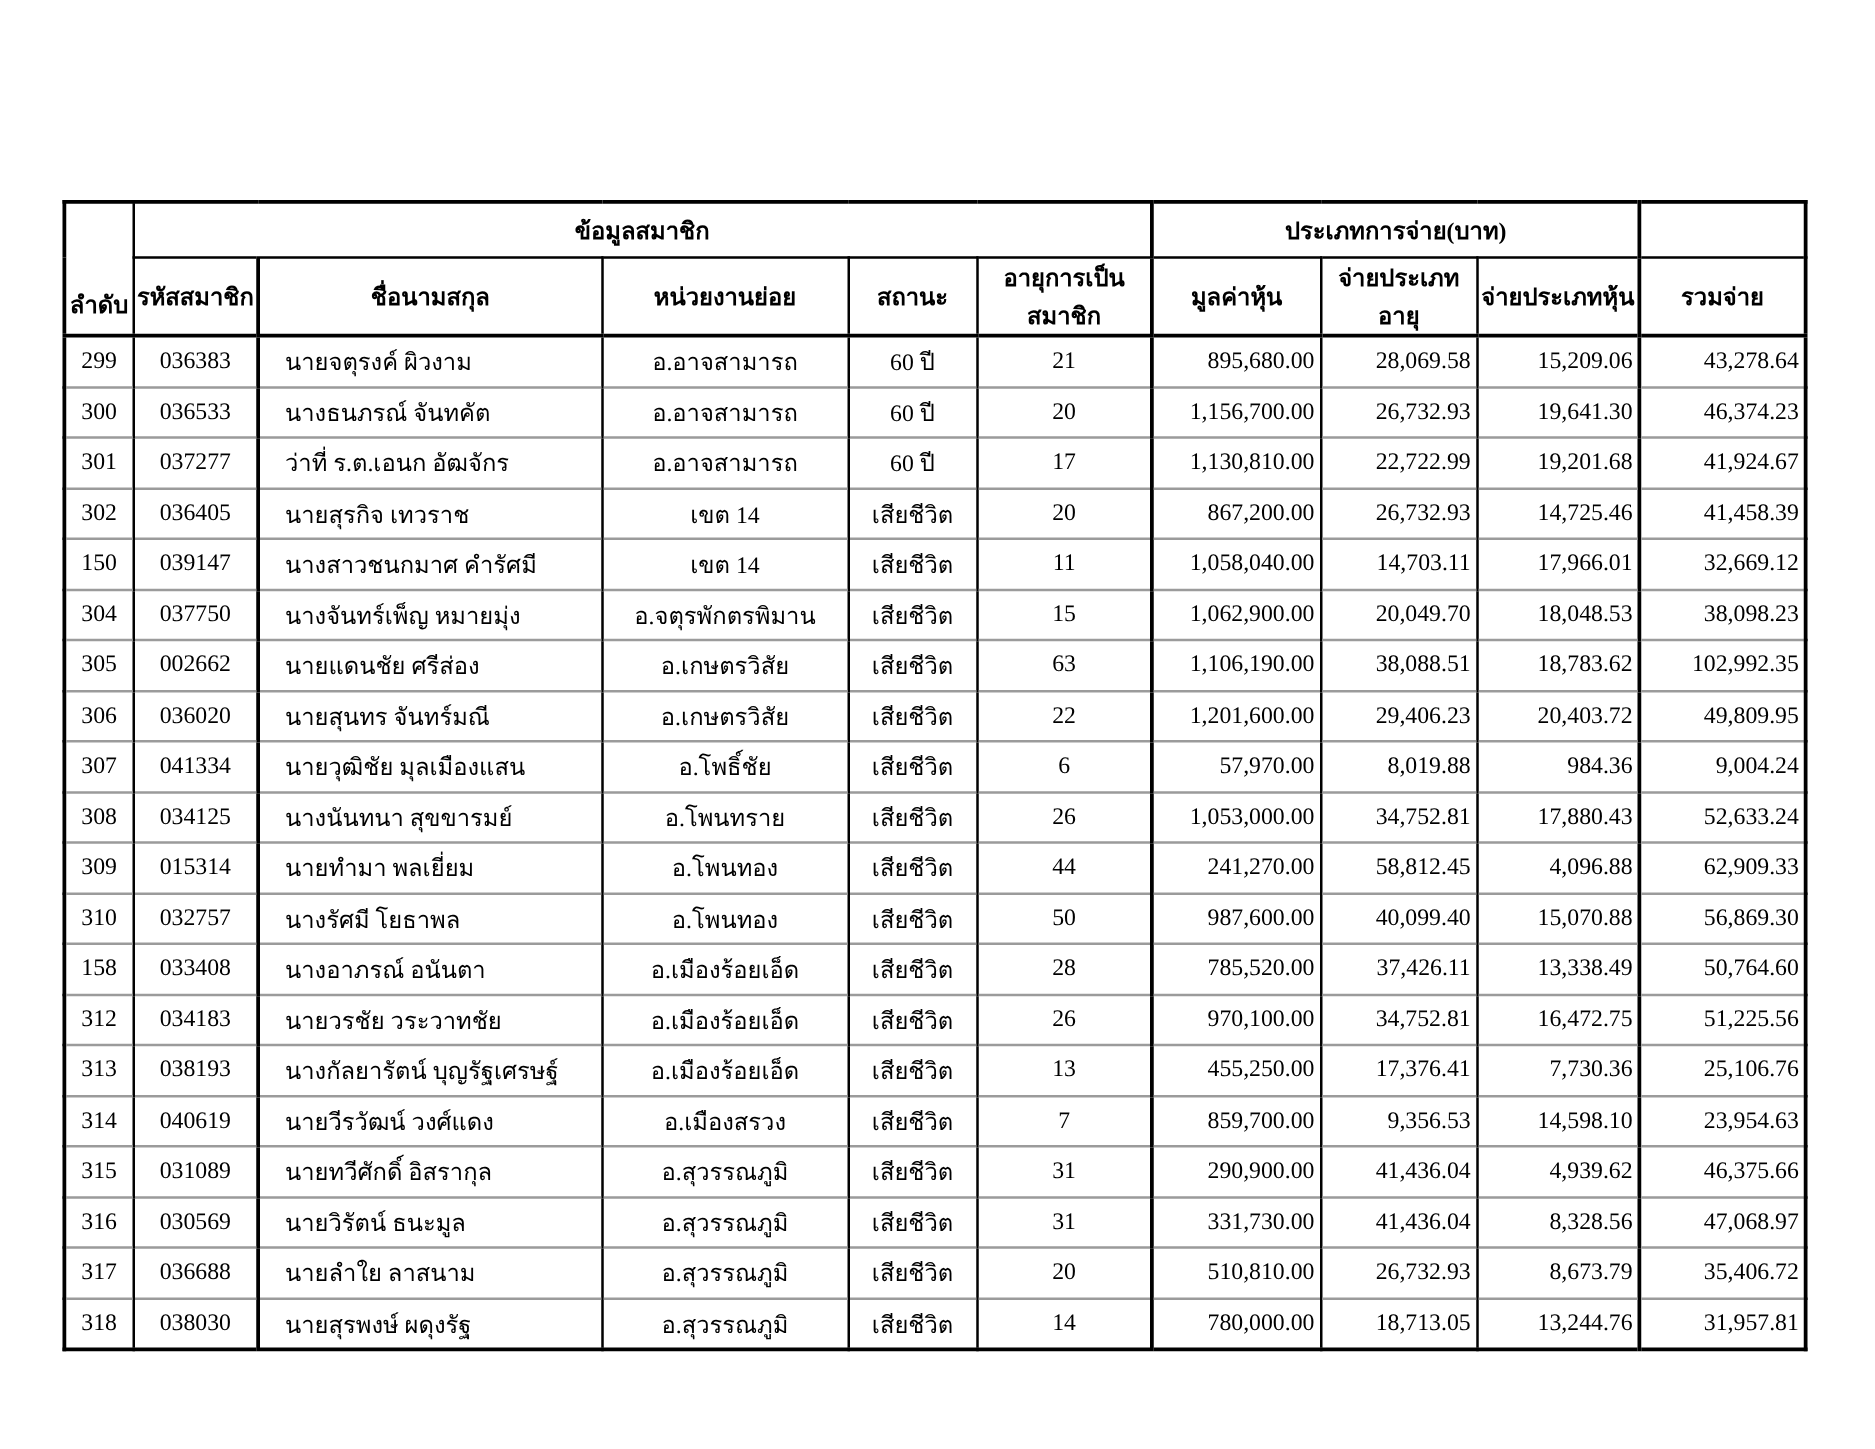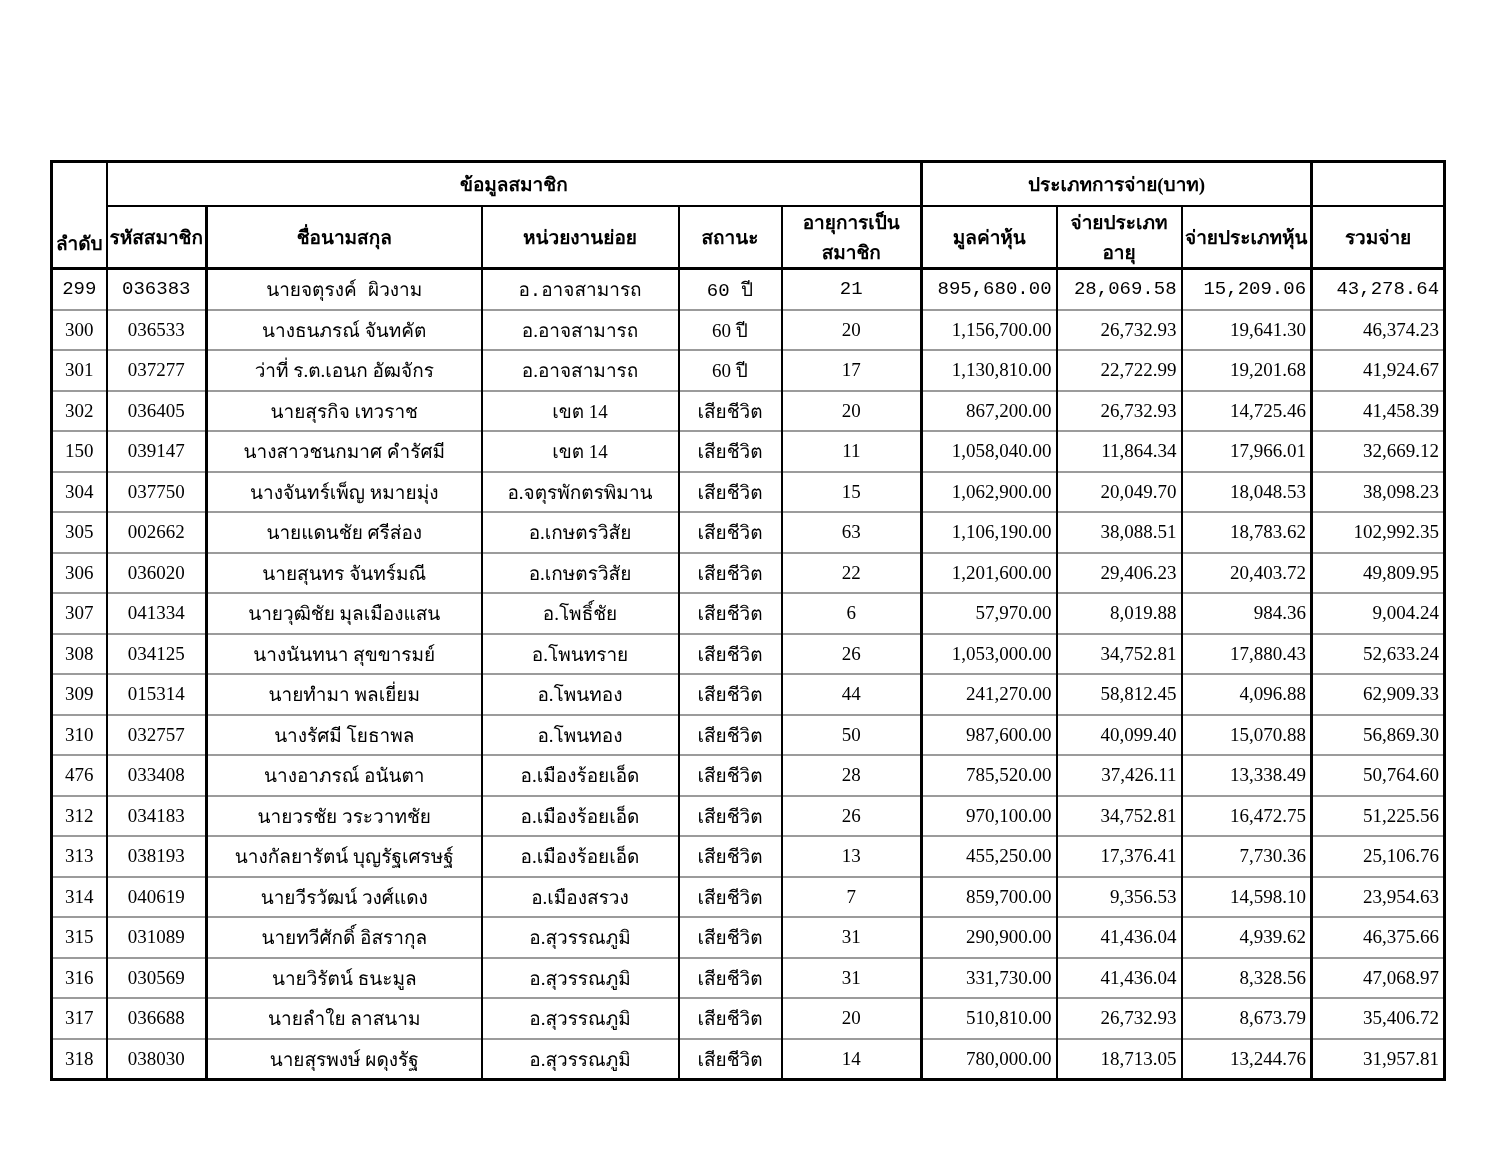--- a/index.html
+++ b/index.html
@@ -25,24 +25,24 @@
   thead{border-bottom:3px solid #000;}
   th.seq-head{vertical-align:bottom;padding-bottom:9px;border-top:none;}
   th.empty-top{border-bottom:2px solid #000;}
   tbody td{
     height:38.5px;
     border-left:2px solid #000;border-right:2px solid #000;
     border-top:2px solid #9b9b9b;
     padding:0 3px;vertical-align:middle;
     white-space:nowrap;overflow:hidden;
   }
-  tbody tr:first-child td{border-top:3px solid #000;font-family:Liberation Mono, monospace;}
+  tbody tr:first-child td{border-top:3px solid #000;}
   .bl3{border-left:3px solid #000 !important;}
   td.c,th.c{text-align:center;}
-  td.l{text-align:center;padding-left:3px;}
+  td.l{text-align:left;padding-left:20px;}
   td.r{text-align:right;padding-right:4px;}
 </style>
 </head>
 <body>
 
 <div class="sheet">
   <table class="member-table">
     <colgroup>
       <col style="width:55px">
         <col style="width:100px">
@@ -124,21 +124,21 @@
           <td class="r bl3">41,458.39</td>
         </tr>
         <tr>
           <td class="c">150</td>
           <td class="c">039147</td>
           <td class="l bl3">นางสาวชนกมาศ คำรัศมี</td>
           <td class="c">เขต 14</td>
           <td class="c">เสียชีวิต</td>
           <td class="c">11</td>
           <td class="r bl3">1,058,040.00</td>
-          <td class="r">11,864.34</td>
+          <td class="r">14,703.11</td>
           <td class="r">17,966.01</td>
           <td class="r bl3">32,669.12</td>
         </tr>
         <tr>
           <td class="c">304</td>
           <td class="c">037750</td>
           <td class="l bl3">นางจันทร์เพ็ญ หมายมุ่ง</td>
           <td class="c">อ.จตุรพักตรพิมาน</td>
           <td class="c">เสียชีวิต</td>
           <td class="c">15</td>
@@ -213,21 +213,21 @@
           <td class="l bl3">นางรัศมี โยธาพล</td>
           <td class="c">อ.โพนทอง</td>
           <td class="c">เสียชีวิต</td>
           <td class="c">50</td>
           <td class="r bl3">987,600.00</td>
           <td class="r">40,099.40</td>
           <td class="r">15,070.88</td>
           <td class="r bl3">56,869.30</td>
         </tr>
         <tr>
-          <td class="c">476</td>
+          <td class="c">158</td>
           <td class="c">033408</td>
           <td class="l bl3">นางอาภรณ์ อนันตา</td>
           <td class="c">อ.เมืองร้อยเอ็ด</td>
           <td class="c">เสียชีวิต</td>
           <td class="c">28</td>
           <td class="r bl3">785,520.00</td>
           <td class="r">37,426.11</td>
           <td class="r">13,338.49</td>
           <td class="r bl3">50,764.60</td>
         </tr>

